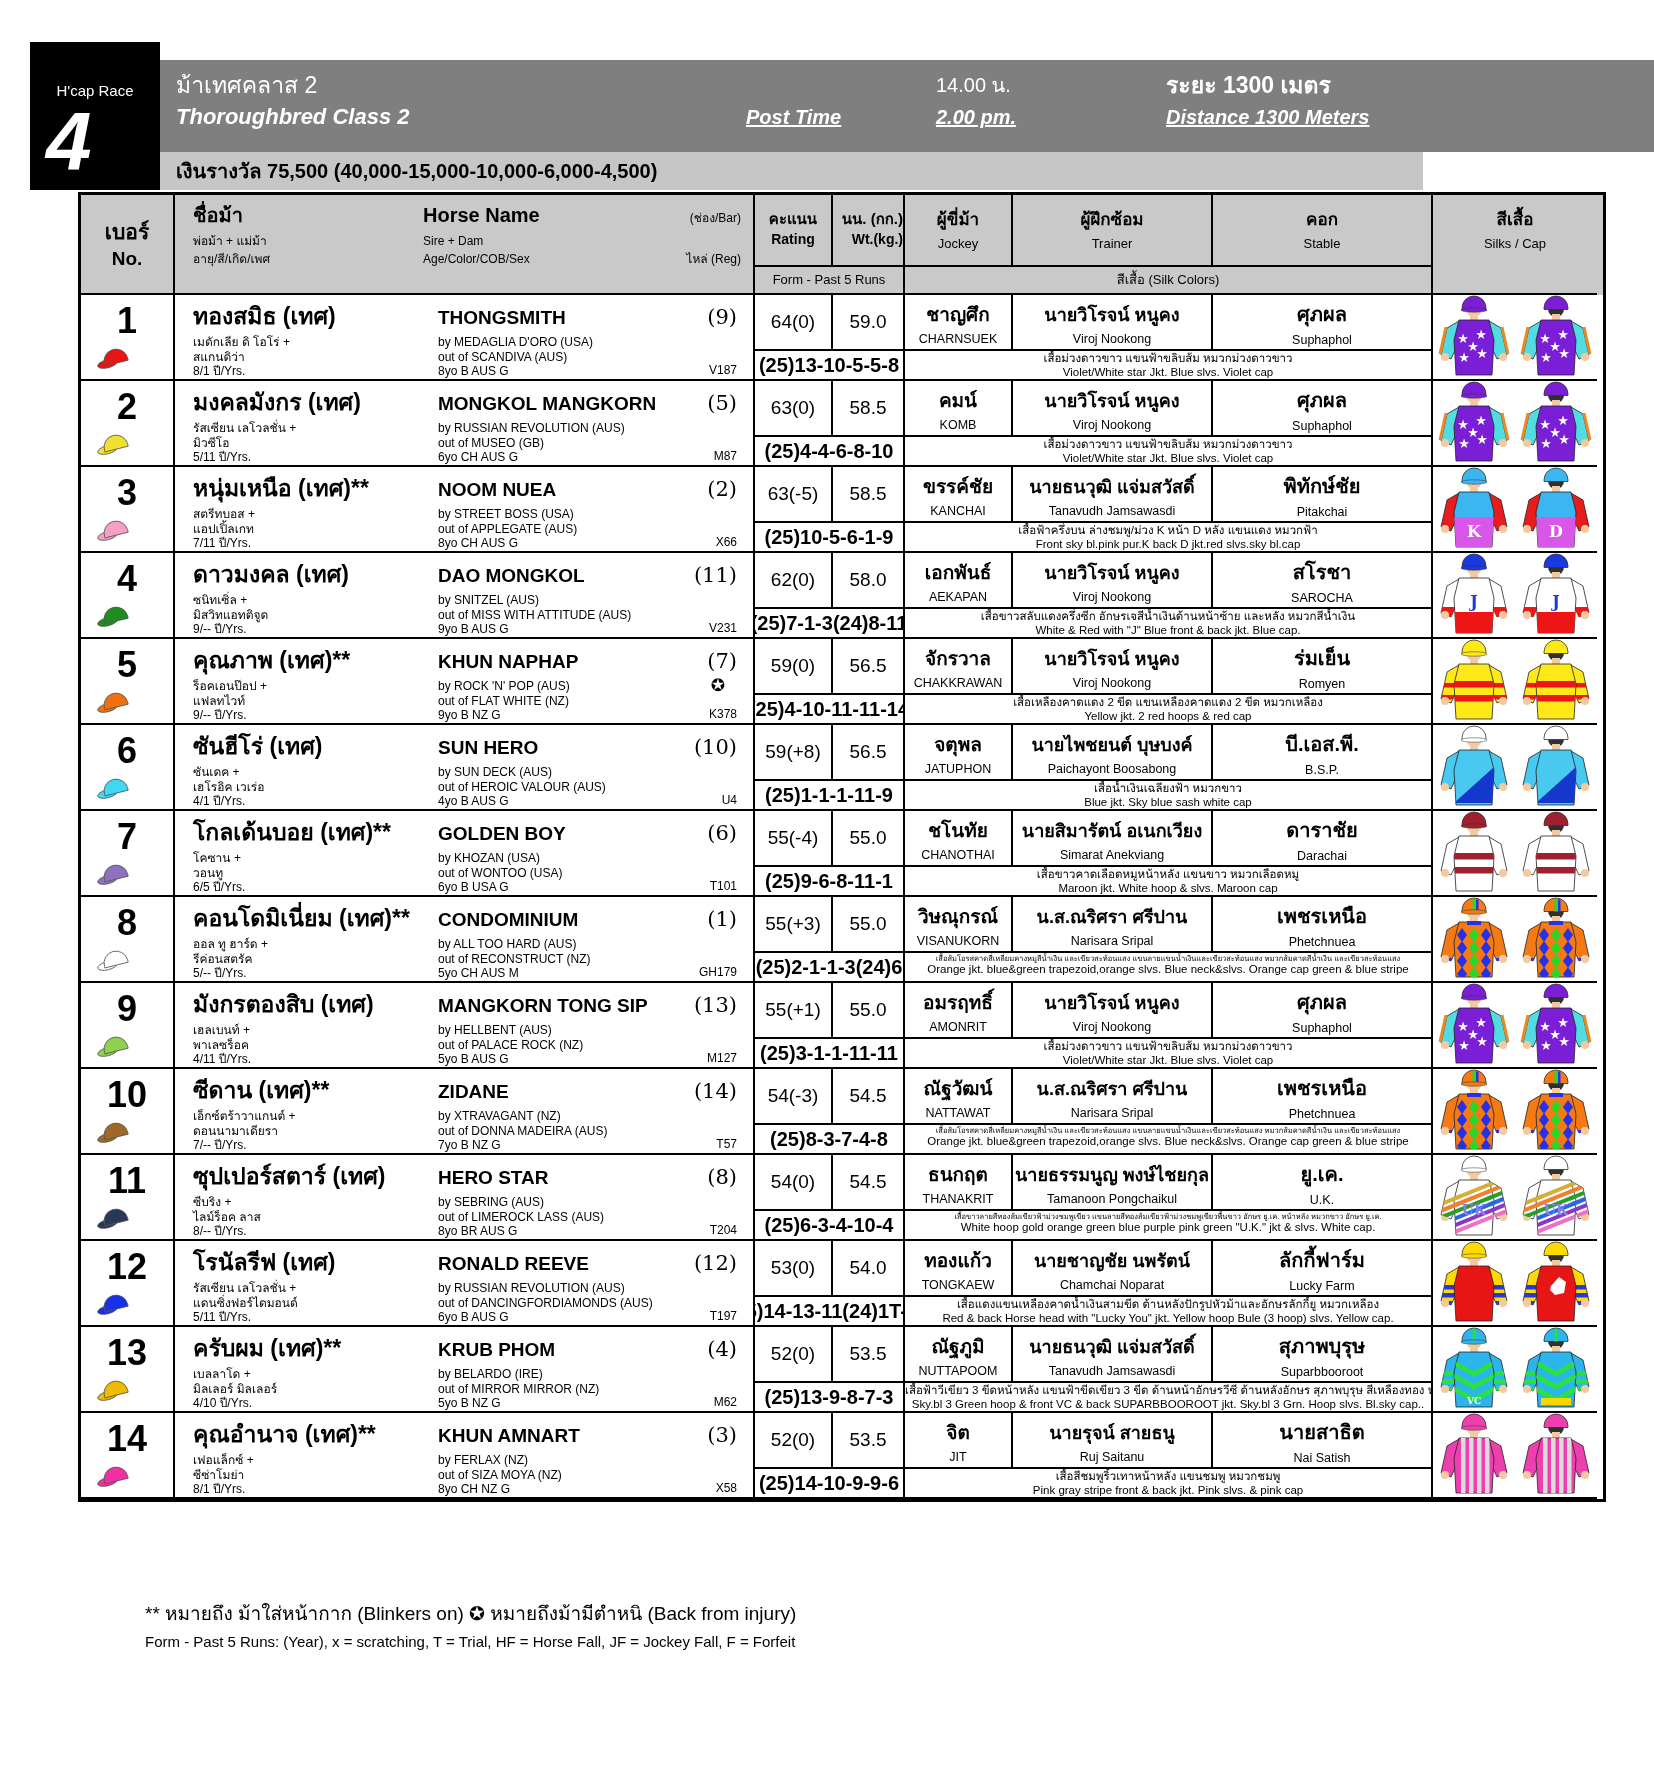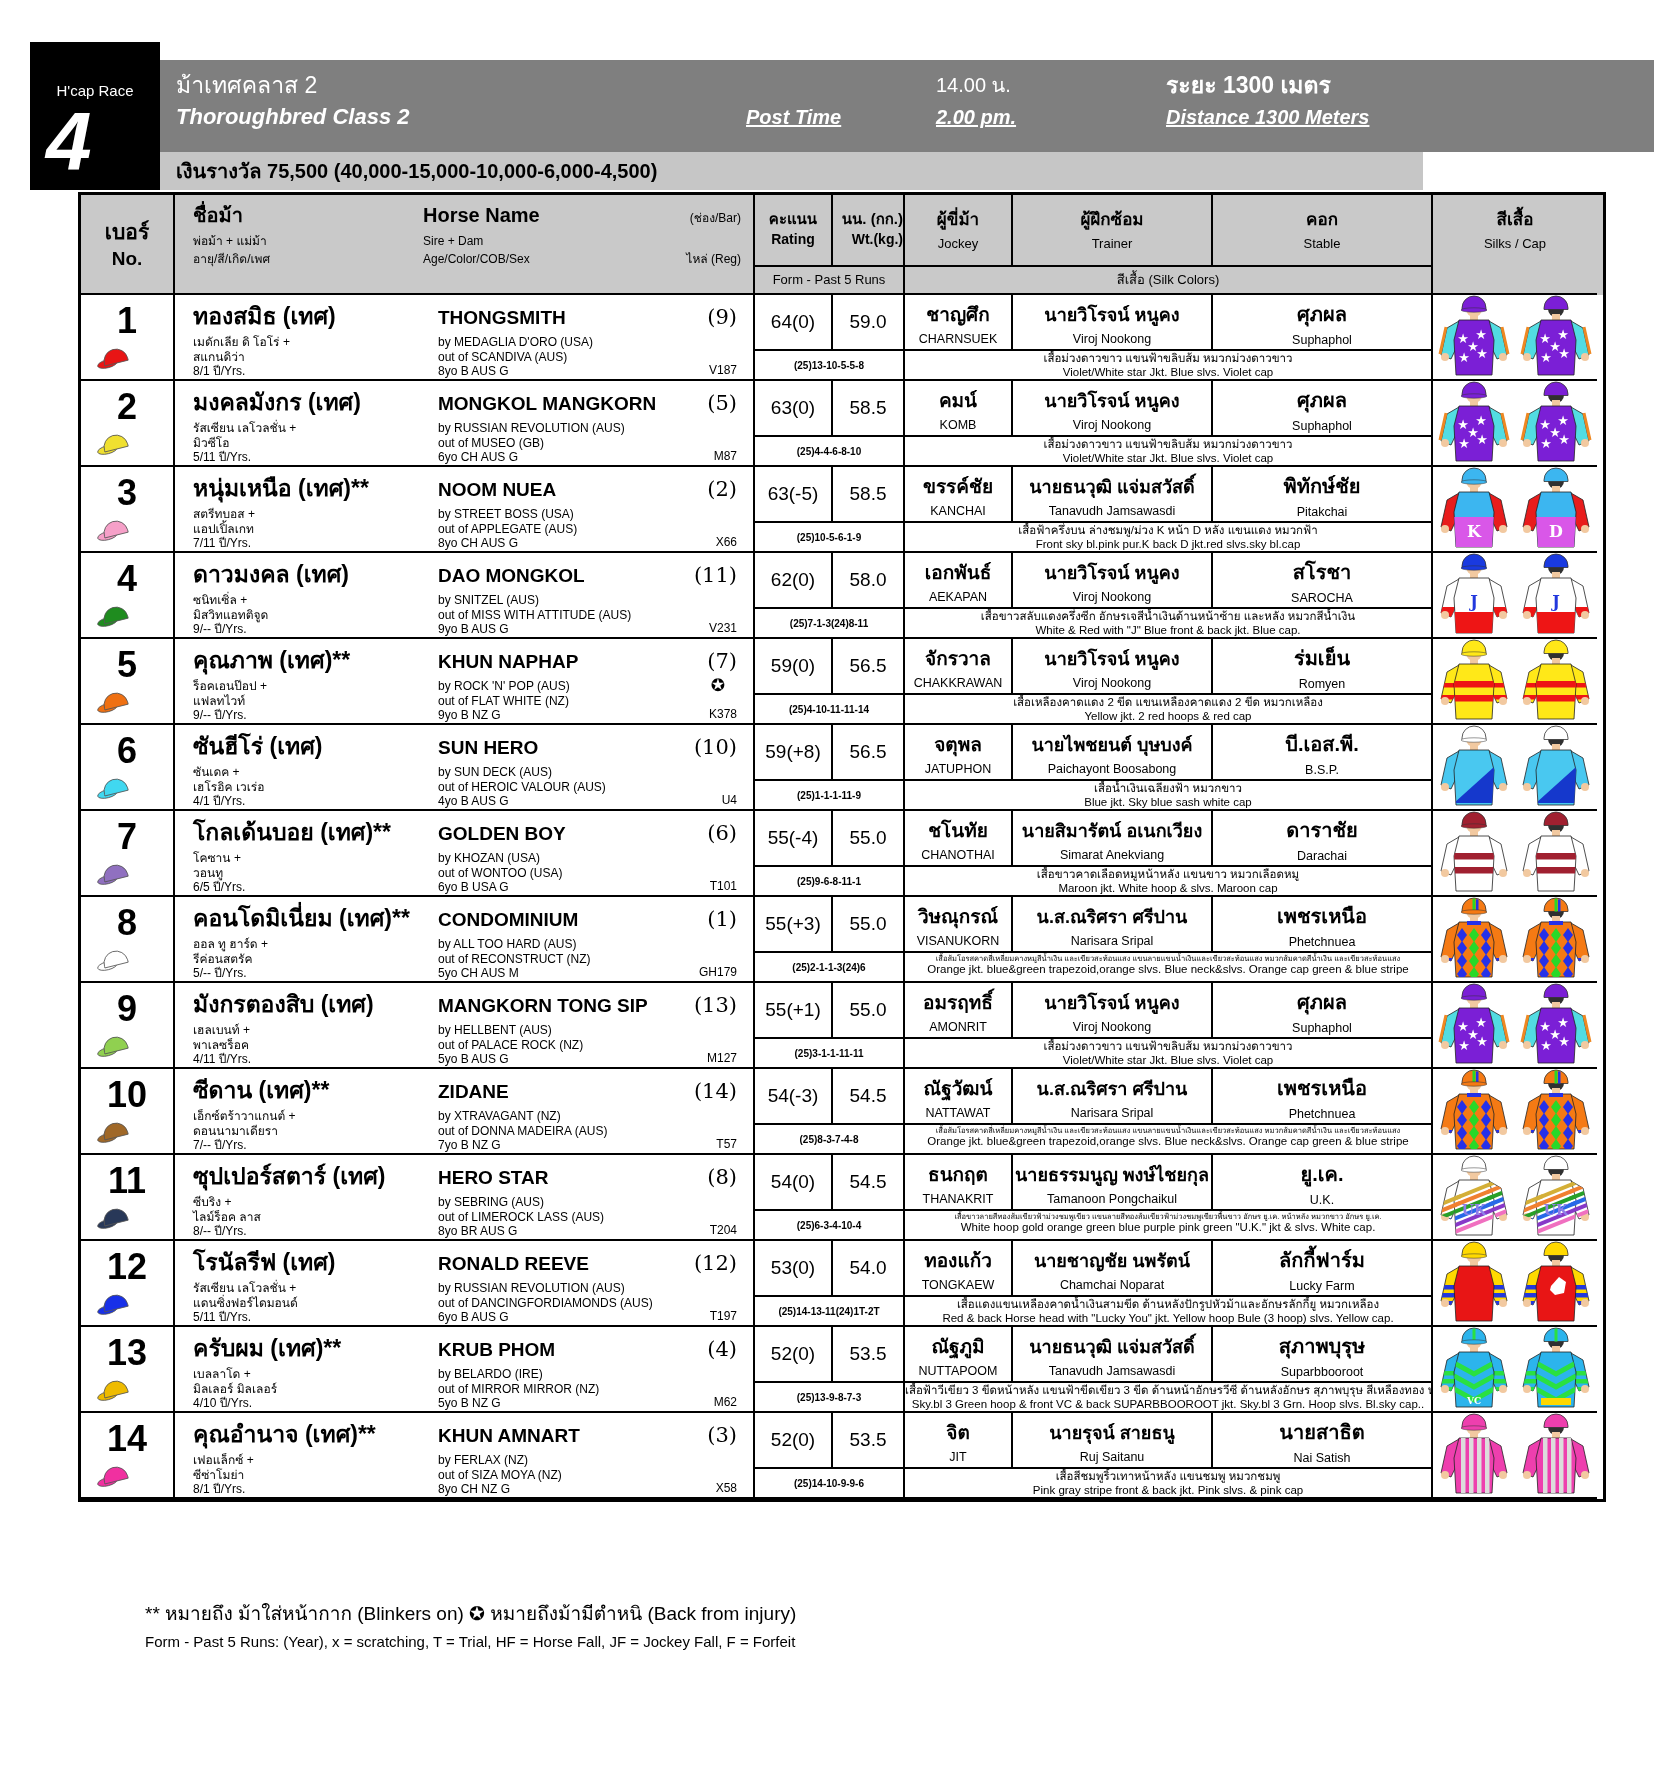--- a/index.html
+++ b/index.html
@@ -61,21 +61,21 @@
   .nth{width:245px;font-size:23px;font-weight:bold;white-space:nowrap;}
   .nen{flex:1;font-size:19px;font-weight:bold;white-space:nowrap;}
   .nbar{font-size:21px;font-family:"DejaVu Serif","Liberation Serif",serif;padding-right:16px;}
   .ped{display:flex;font-size:12px;line-height:14.5px;margin-top:1px;}
   .pth{width:245px;}
   .pen{flex:1;}
   .reg{position:absolute;right:16px;bottom:2px;font-size:12px;}
   .star{position:absolute;right:28px;top:36px;font-size:17px;}
   .crate{grid-area:1/3/2/4;display:flex;align-items:center;justify-content:center;font-size:19px;}
   .cwt{grid-area:1/4/2/5;display:flex;align-items:center;justify-content:center;font-size:19px;}
-  .cform{grid-area:2/3/3/5;display:flex;align-items:center;justify-content:center;font-size:10px;font-weight:bold;white-space:nowrap;}
+  .cform{grid-area:2/3/3/5;display:flex;align-items:center;justify-content:center;font-size:20px;font-weight:bold;white-space:nowrap;}
   .cjk{grid-area:1/5/2/6;text-align:center;}
   .ctr{grid-area:1/6/2/7;text-align:center;}
   .cst{grid-area:1/7/2/8;text-align:center;}
   .tth{font-size:19px;font-weight:bold;margin-top:4px;white-space:nowrap;}
   .tth2{font-size:18px;font-weight:bold;margin-top:5px;white-space:nowrap;}
   .tth3{font-size:20px;font-weight:bold;margin-top:3px;white-space:nowrap;}
   .ten{font-size:12.5px;margin-top:3px;}
   .cdesc{grid-area:2/5/3/8;text-align:center;}
   .dth{font-size:11.5px;line-height:13.5px;margin-top:1px;white-space:nowrap;}
   .den{font-size:11.5px;line-height:13px;white-space:nowrap;}

